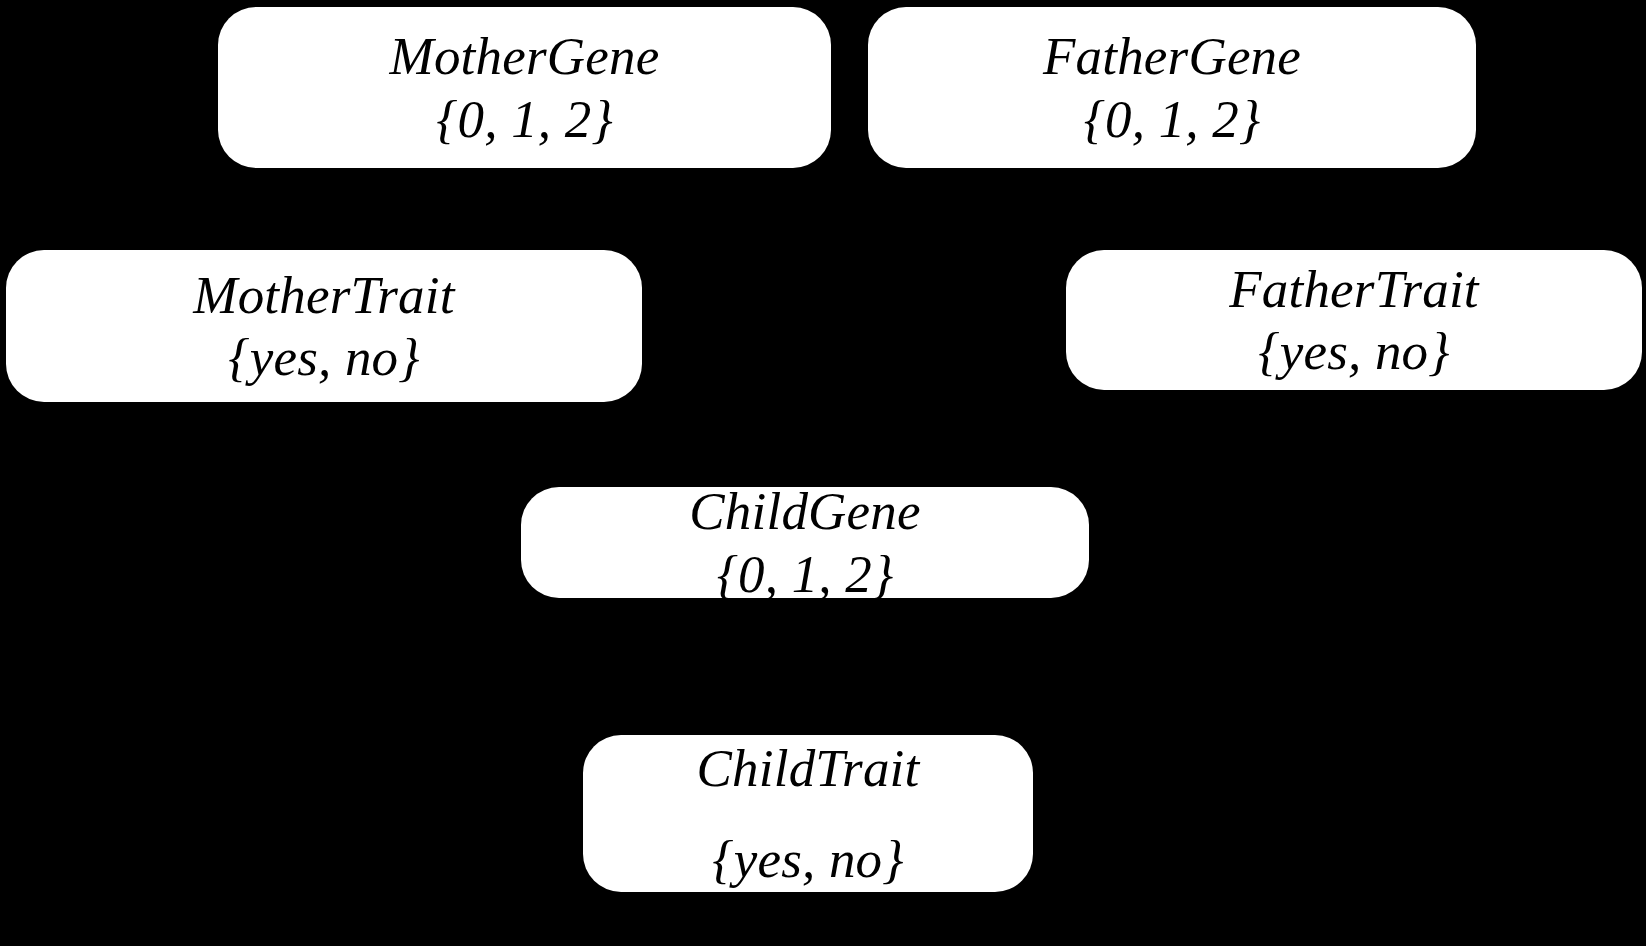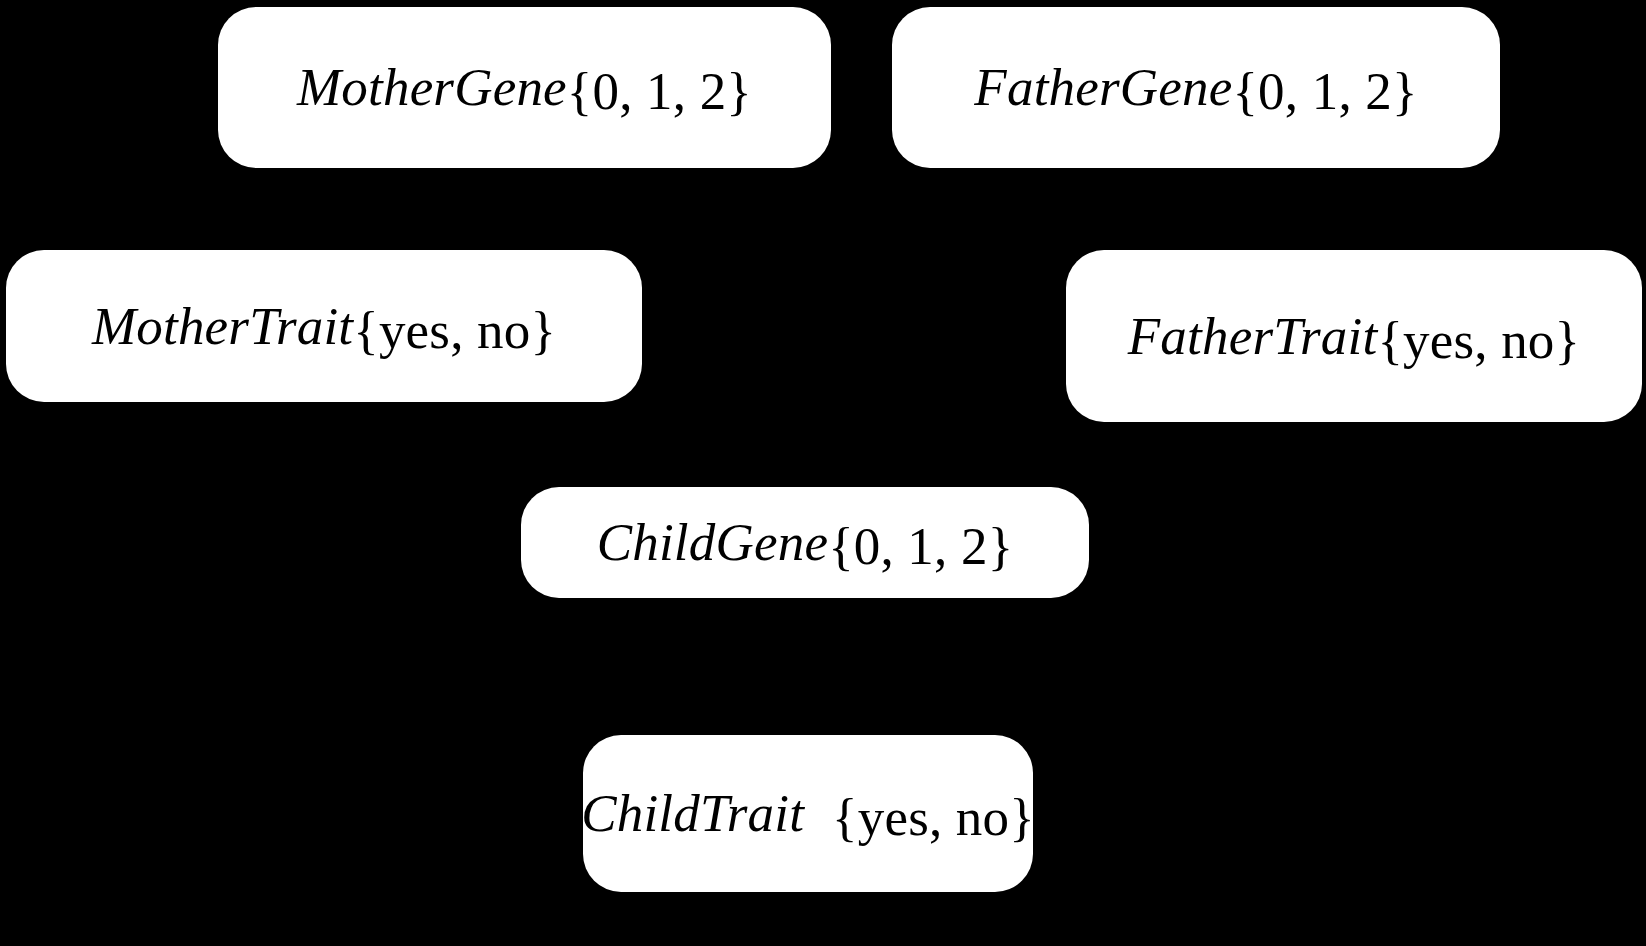--- a/index.html
+++ b/index.html
@@ -14,62 +14,63 @@
     height: 946px;
     background: #000000;
     overflow: hidden;
     font-family: "Liberation Serif", "DejaVu Serif", serif;
   }
   .node {
     position: absolute;
     background: #ffffff;
     border-radius: 38px;
     display: flex;
-    flex-direction: row;
+    flex-direction: column;
     align-items: center;
     justify-content: center;
     color: #000000;
     box-sizing: border-box;
   }
   .node-name {
     font-style: italic;
     font-size: 53px;
     line-height: 1.02;
     white-space: nowrap;
     letter-spacing: 0.2px;
   }
   .node-domain {
+    font-style: italic;
     font-size: 53px;
     line-height: 1.02;
     white-space: nowrap;
     margin-top: 8px;
     letter-spacing: 0.2px;
   }
 </style>
 </head>
 <body>
 
 <div id="canvas">
 
   <div class="node" style="left:218px; top:7px; width:613px; height:161px;">
     <span class="node-name">MotherGene</span>
     <span class="node-domain">{0, 1, 2}</span>
   </div>
 
-  <div class="node" style="left:868px; top:7px; width:608px; height:161px;margin-left:24px;">
+  <div class="node" style="left:868px; top:7px; width:608px; height:161px;">
     <span class="node-name">FatherGene</span>
     <span class="node-domain">{0, 1, 2}</span>
   </div>
 
   <div class="node" style="left:6px; top:250px; width:636px; height:152px;">
     <span class="node-name">MotherTrait</span>
     <span class="node-domain">{yes, no}</span>
   </div>
 
-  <div class="node" style="left:1066px; top:250px; width:576px; height:172px;">
+  <div class="node" style="left:1066px; top:250px; width:576px; height:140px;">
     <span class="node-name">FatherTrait</span>
     <span class="node-domain">{yes, no}</span>
   </div>
 
   <div class="node" style="left:521px; top:487px; width:568px; height:111px;">
     <span class="node-name">ChildGene</span>
     <span class="node-domain">{0, 1, 2}</span>
   </div>
 
   <div class="node" style="left:583px; top:735px; width:450px; height:157px;gap:28px;">

